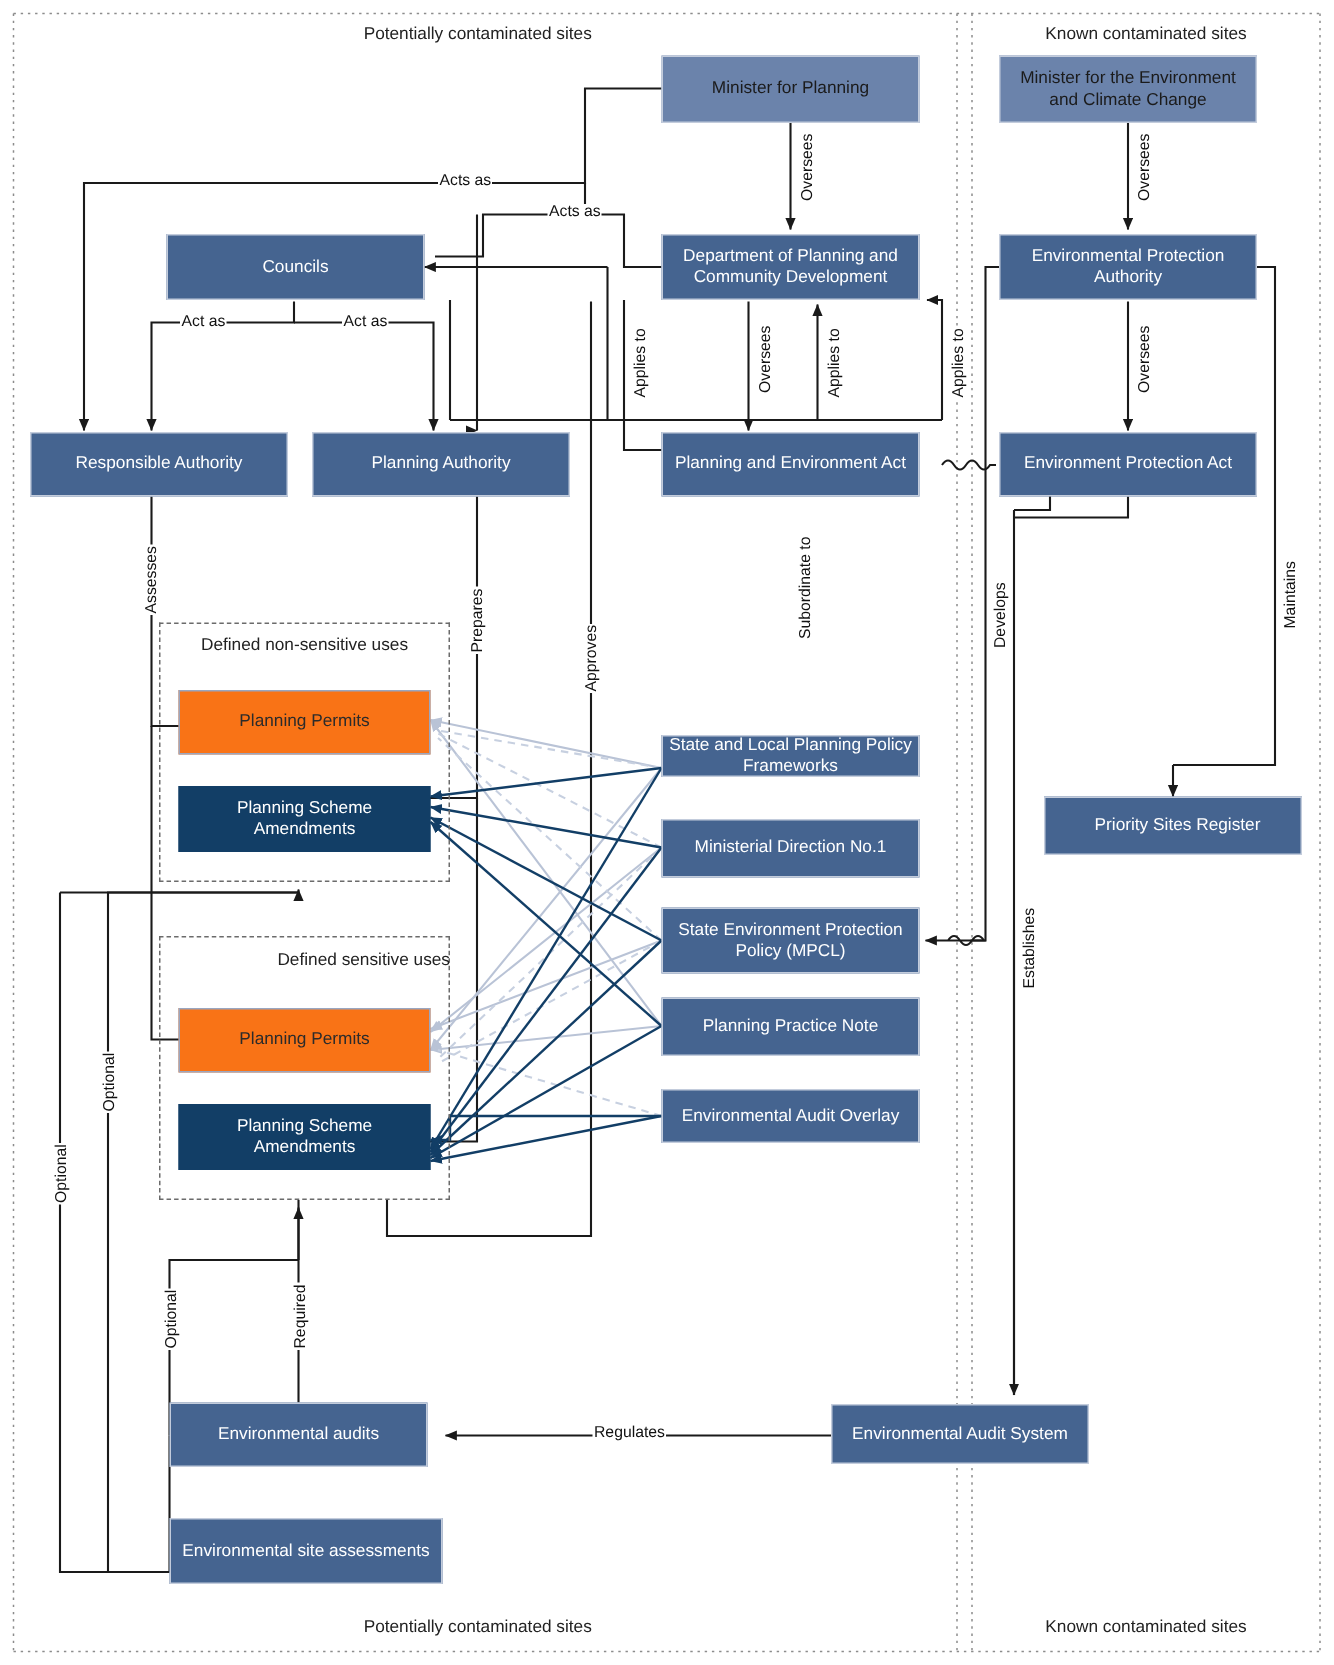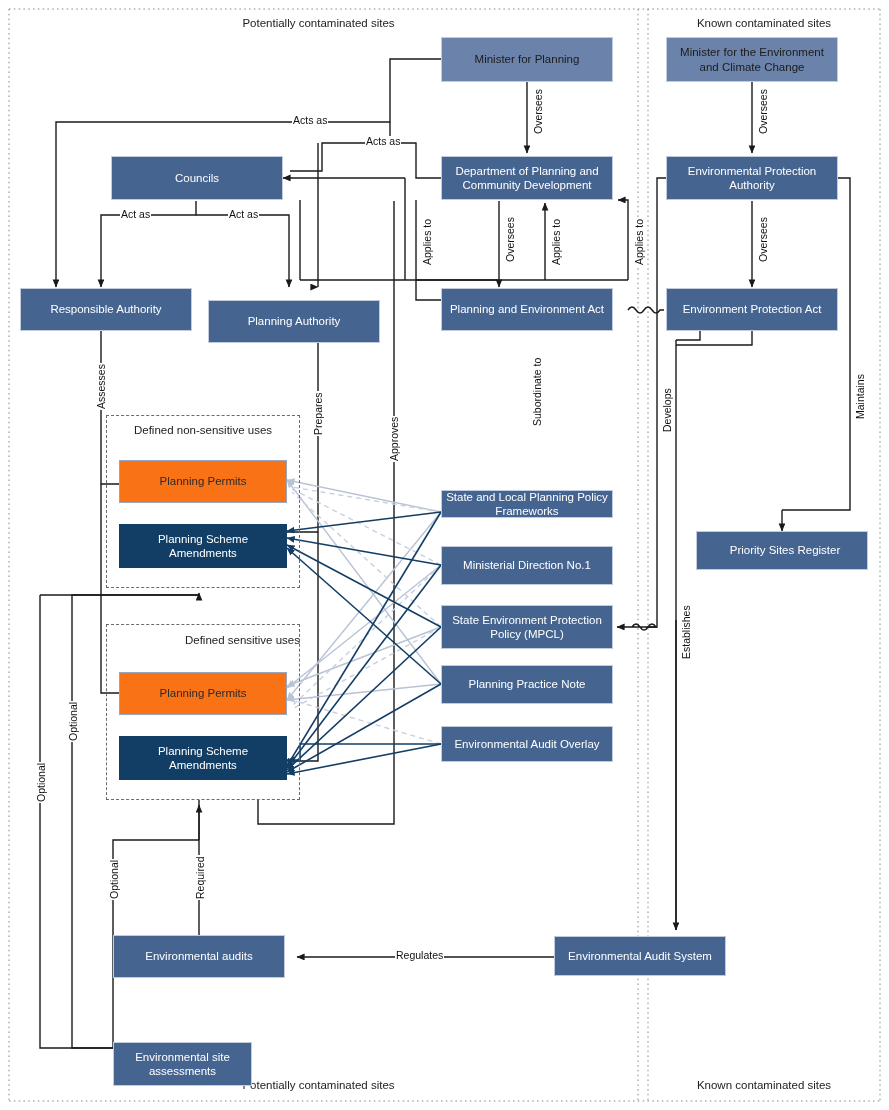--- a/index.html
+++ b/index.html
@@ -170,21 +170,21 @@
   <div class="node light" style="left:666px;top:37px;width:172px;height:45px;">Minister for the Environment and Climate Change</div>
 
   <div class="node" style="left:111px;top:156px;width:172px;height:44px;">Councils</div>
 
   <div class="node" style="left:441px;top:156px;width:172px;height:44px;">Department of Planning and Community Development</div>
 
   <div class="node" style="left:666px;top:156px;width:172px;height:44px;">Environmental Protection Authority</div>
 
   <div class="node" style="left:20px;top:288px;width:172px;height:43px;">Responsible Authority</div>
 
-  <div class="node" style="left:208px;top:288px;width:172px;height:43px;margin-top:12px;">Planning Authority</div>
+  <div class="node" style="left:208px;top:288px;width:172px;height:43px;">Planning Authority</div>
 
   <div class="node" style="left:441px;top:288px;width:172px;height:43px;">Planning and Environment Act</div>
 
   <div class="node" style="left:666px;top:288px;width:172px;height:43px;">Environment Protection Act</div>
 
   <div class="node pale" style="left:119px;top:460px;width:168px;height:43px;">Planning Permits</div>
 
   <div class="node navy" style="left:119px;top:524px;width:168px;height:44px;">Planning Scheme Amendments</div>
 
   <div class="node pale" style="left:119px;top:672px;width:168px;height:43px;">Planning Permits</div>
@@ -198,21 +198,21 @@
   <div class="node" style="left:441px;top:605px;width:172px;height:44px;">State Environment Protection Policy (MPCL)</div>
 
   <div class="node" style="left:441px;top:665px;width:172px;height:39px;">Planning Practice Note</div>
 
   <div class="node" style="left:441px;top:726px;width:172px;height:36px;">Environmental Audit Overlay</div>
 
   <div class="node" style="left:696px;top:531px;width:172px;height:39px;padding-left:10px;">Priority Sites Register</div>
 
   <div class="node" style="left:113px;top:935px;width:172px;height:43px;">Environmental audits</div>
 
-  <div class="node" style="left:113px;top:1042px;width:139px;height:44px;">Environmental site assessments</div>
+  <div class="node" style="left:113px;top:1012px;width:182px;height:44px;">Environmental site assessments</div>
 
   <div class="node" style="left:554px;top:936px;width:172px;height:40px;">Environmental Audit System</div>
 
   <div class="edgelabel" style="left:292px;top:115px;">Acts as</div>
   <div class="edgelabel" style="left:365px;top:136px;">Acts as</div>
   <div class="edgelabel" style="left:120px;top:209px;">Act as</div>
   <div class="edgelabel" style="left:228px;top:209px;">Act as</div>
   <div class="edgelabel" style="left:395px;top:950px;">Regulates</div>
 
   <div class="edgelabel vert" style="left:533px;top:135px;transform:rotate(-90deg);">Oversees</div>

